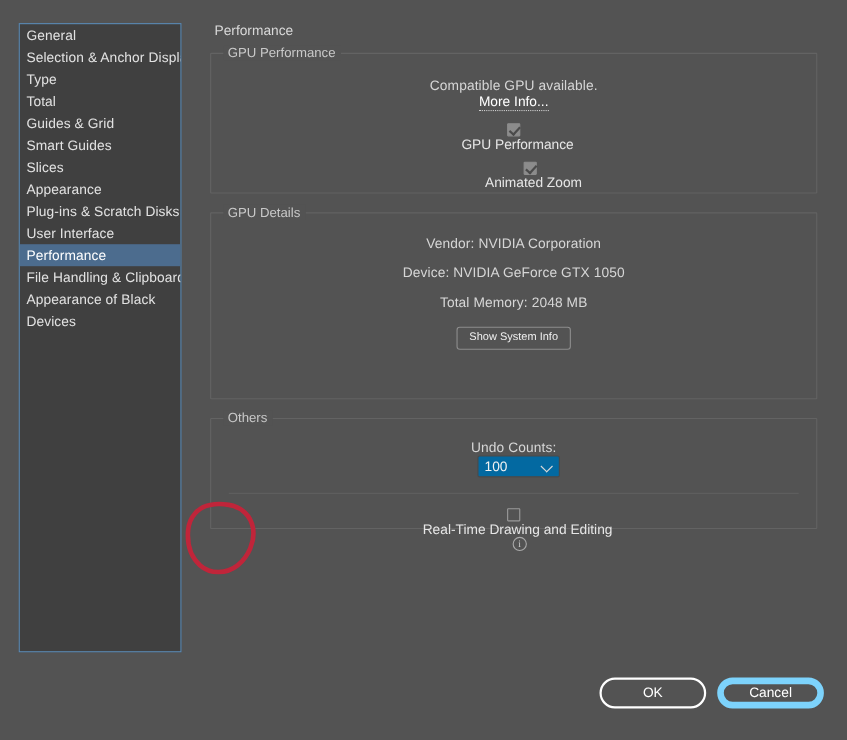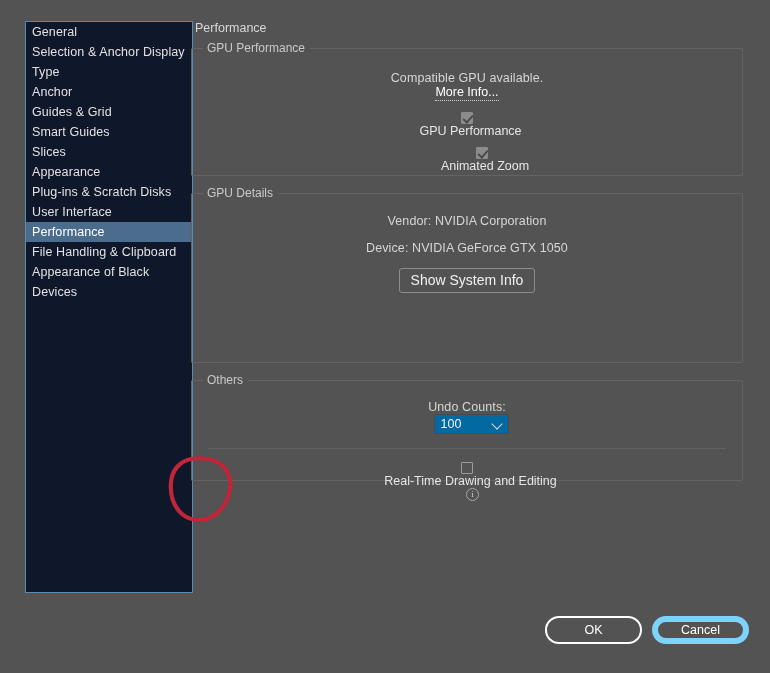--- a/index.html
+++ b/index.html
@@ -15,25 +15,25 @@
     overflow: hidden;
     font-family: "Liberation Sans", sans-serif;
     font-size: 12px;
     color: #d4d4d4;
     -webkit-font-smoothing: antialiased;
   }
 
   
   #sidebar {
     position: absolute;
-    left: 25px;
+    left: 17px;
     top: 21px;
-    width: 168px;
+    width: 148px;
     height: 572px;
-    background: #0f172a;
+    background: #404040;
     border: 1px solid #5b8ab5;
     box-sizing: border-box;
     overflow: hidden;
   }
   .side-item {
     height: 20px;
     line-height: 20px;
     padding-left: 6px;
     font-size: 12.5px;
     color: #e2e2e2;
@@ -143,21 +143,21 @@
   }
 
   .indent { margin-left: 29px; }
 
   .btn {
     display: inline-block;
     border: 1px solid #8d8d8d;
     border-radius: 3px;
     background: transparent;
     color: #f0f0f0;
-    font-size: 14px;
+    font-size: 10px;
     font-family: "Liberation Sans", sans-serif;
     padding: 4px 11px 5px 11px;
     cursor: pointer;
     line-height: 1;
   }
 
   
   .select-box {
     margin-left: 8px;
     width: 75px;
@@ -244,21 +244,21 @@
     pointer-events: none;
   }
 </style>
 </head>
 <body>
 
 <div id="sidebar">
   <div class="side-item"><span>General</span></div>
   <div class="side-item"><span>Selection &amp; Anchor Display</span></div>
   <div class="side-item"><span>Type</span></div>
-  <div class="side-item"><span>Anchor</span></div>
+  <div class="side-item"><span>Total</span></div>
   <div class="side-item"><span>Guides &amp; Grid</span></div>
   <div class="side-item"><span>Smart Guides</span></div>
   <div class="side-item"><span>Slices</span></div>
   <div class="side-item"><span>Appearance</span></div>
   <div class="side-item"><span>Plug-ins &amp; Scratch Disks</span></div>
   <div class="side-item"><span>User Interface</span></div>
   <div class="side-item selected"><span>Performance</span></div>
   <div class="side-item"><span>File Handling &amp; Clipboard</span></div>
   <div class="side-item"><span>Appearance of Black</span></div>
   <div class="side-item"><span>Devices</span></div>
@@ -289,20 +289,23 @@
 
   <div class="group" style="height:170px;">
     <div class="group-label">GPU Details</div>
     <div class="group-body" style="padding-top:20px;">
       <div class="row" style="margin-bottom:13px;">
         <span class="info-line">Vendor: NVIDIA Corporation</span>
       </div>
       <div class="row" style="margin-bottom:13px;">
         <span class="info-line">Device: NVIDIA GeForce GTX 1050</span>
       </div>
+      <div class="row" style="margin-bottom:15px;">
+        <span class="info-line">Total Memory: 2048 MB</span>
+      </div>
       <div class="row">
         <button class="btn" type="button">Show System Info</button>
       </div>
     </div>
   </div>
 
   <div class="group" style="height:101px;">
     <div class="group-label">Others</div>
     <div class="group-body" style="padding-top:19px; padding-bottom:12px;">
       <div class="row" style="margin-bottom:0;">

